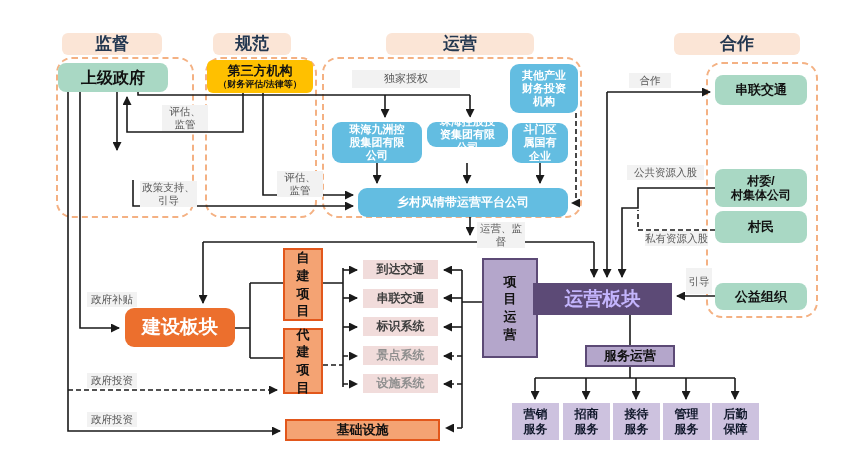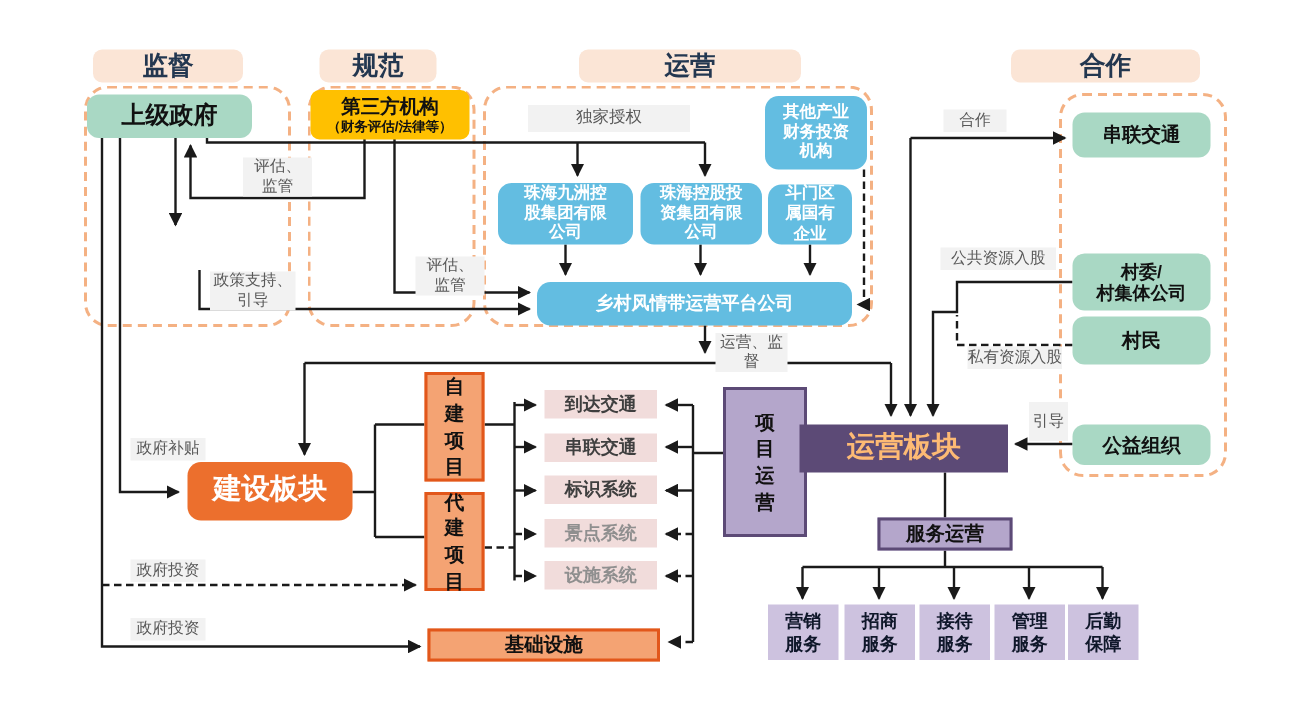--- a/index.html
+++ b/index.html
@@ -7,21 +7,21 @@
          font-family:"Liberation Sans","DejaVu Sans",sans-serif;}
   .node{position:absolute;box-sizing:border-box;display:flex;align-items:center;justify-content:center;
         text-align:center;white-space:pre-line;line-height:1.2;}
   .hdr{background:#FBE5D6;border-radius:6px;font-size:17px;font-weight:bold;color:#233750;}
   .sec{position:absolute;box-sizing:border-box;border:2px dashed #F4B183;border-radius:16px;background:transparent;}
   .green{background:#A9D8C4;border-radius:8px;font-weight:bold;color:#111;}
   .yellow{background:#FFC000;border-radius:6px;color:#111;flex-direction:column;}
   .blue{background:#63BDE1;border-radius:9px;color:#fff;font-weight:bold;font-size:11px;}
   .orange{background:#EC6F2D;border-radius:9px;color:#fff;font-weight:bold;font-size:19px;}
   .olight{background:#F4A373;border:2px solid #E2571B;color:#111;font-weight:bold;font-size:13px;}
-  .pdark{background:#5C4A76;border-radius:0;color:#fdba74;font-weight:bold;font-size:19px;}
+  .pdark{background:#5C4A76;border-radius:0;color:#c4b5fd;font-weight:bold;font-size:19px;}
   .pmid{background:#B4A6CB;border:2px solid #5C4A76;color:#111;font-weight:bold;font-size:13px;}
   .plight{background:#CDC2DF;color:#0f172a;font-size:12px;font-weight:bold;}
   .pink{background:#F1DCDB;color:#3f3f3f;font-weight:bold;font-size:12px;}
   .pink.dim{color:#8f8f8f;}
   .lbl{position:absolute;box-sizing:border-box;display:flex;align-items:center;justify-content:center;
        text-align:center;background:#F2F2F2;color:#595959;font-size:10.5px;line-height:1.2;white-space:pre-line;}
   .vspan{display:inline-block;width:1.05em;line-height:1.35;}
   svg{position:absolute;left:0;top:0;}
 </style>
 </head>
@@ -110,21 +110,21 @@
     <span style="font-size:9px;font-weight:bold;">（财务评估/法律等）</span>
   </div>
 
   <div class="lbl" style="left:352px;top:70px;width:108px;height:18px;font-size:11px;">独家授权</div>
   <div class="node blue" style="left:510px;top:64px;width:68px;height:49px;">其他产业
 财务投资
 机构</div>
   <div class="node blue" style="left:332px;top:122px;width:90px;height:41px;">珠海九洲控
 股集团有限
 公司</div>
-  <div class="node blue" style="left:427px;top:122px;width:81px;height:41px;">珠海控股投
+  <div class="node blue" style="left:427px;top:122px;width:81px;height:25px;">珠海控股投
 资集团有限
 公司</div>
   <div class="node blue" style="left:512px;top:123px;width:56px;height:40px;">斗门区
 属国有
 企业</div>
   <div class="node blue" style="left:358px;top:188px;width:210px;height:29px;font-size:12px;">乡村风情带运营平台公司</div>
 
   <div class="node green" style="left:715px;top:75px;width:92px;height:30px;font-size:13px;">串联交通</div>
   <div class="node green" style="left:715px;top:169px;width:92px;height:38px;font-size:12px;">村委/
 村集体公司</div>

